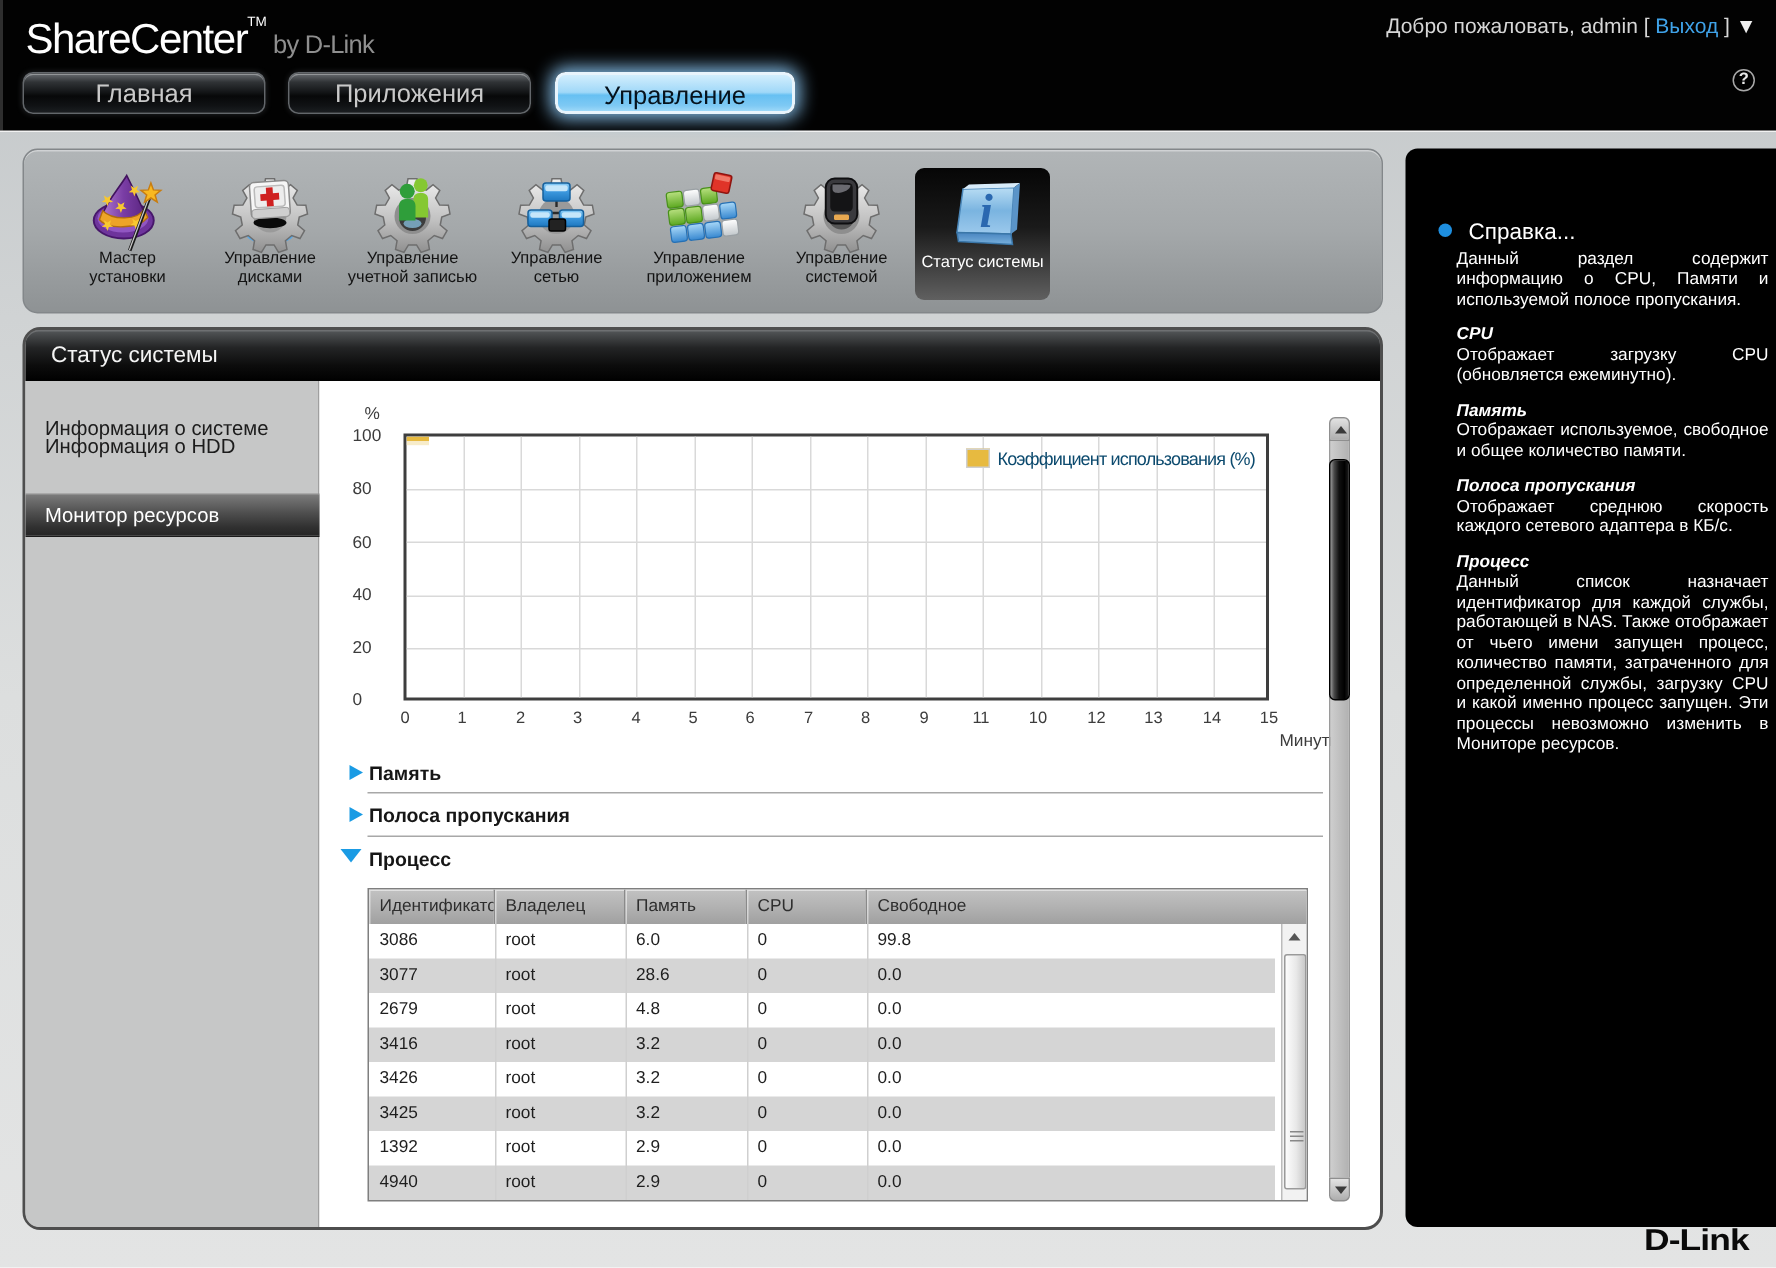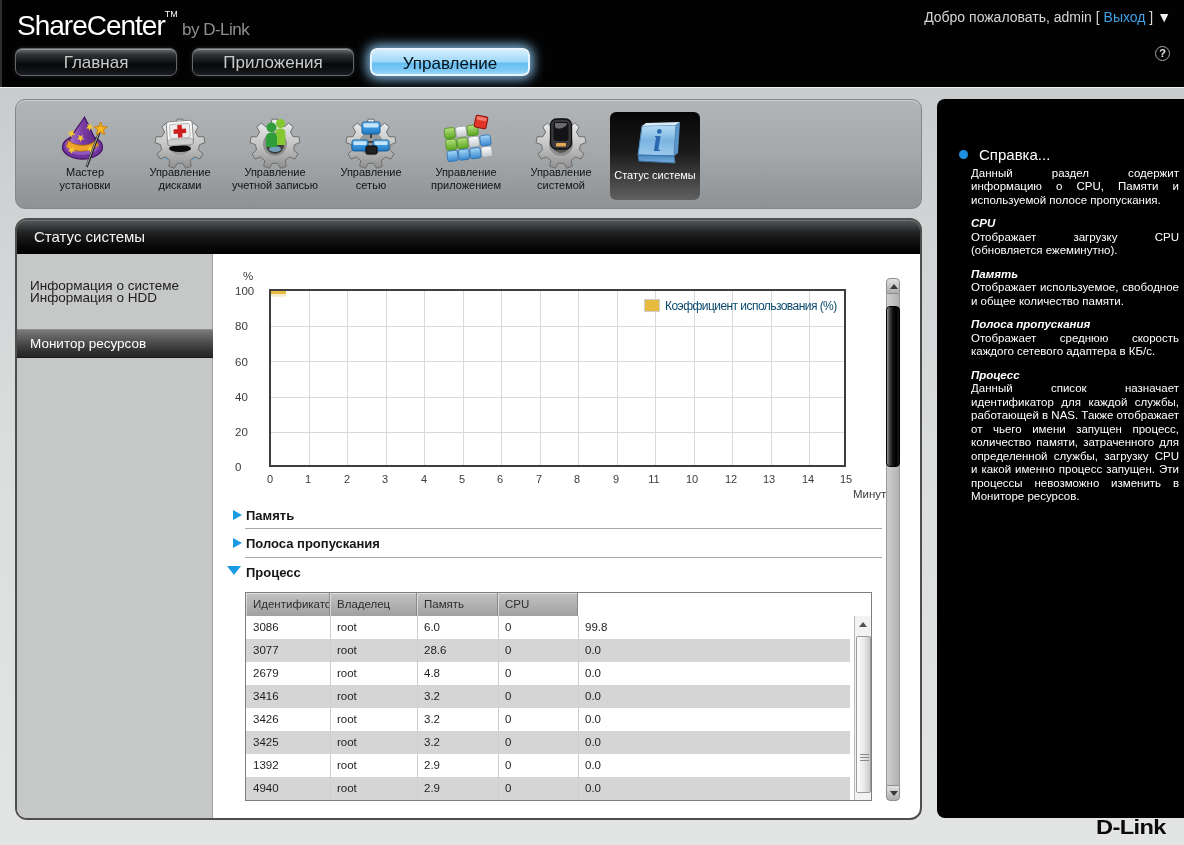--- a/index.html
+++ b/index.html
@@ -337,20 +337,21 @@
 <div class="sect" style="left:246px;top:536px">Полоса пропускания</div>
 <div class="divline" style="left:245px;top:557px;width:637px"></div>
 <div class="tri-d" style="left:227px;top:566px"></div>
 <div class="sect" style="left:246px;top:565px">Процесс</div>
 
 <div id="ptable">
   <div class="hcell" style="left:0;width:84px">Идентификатор</div>
   <div class="hcell" style="left:84px;width:87px">Владелец</div>
   <div class="hcell" style="left:171px;width:81px">Память</div>
   <div class="hcell" style="left:252px;width:80px">CPU</div>
+  <div class="hcell" style="left:332px;width:293px;border-right:none">Свободное</div>
   <div class="trow" style="top:23px">
       <span class="tc0">3086</span>
       <span class="tc1">root</span>
       <span class="tc2">6.0</span>
       <span class="tc3">0</span>
       <span class="tc4">99.8</span>
     </div>
   <div class="trow g" style="top:46px">
       <span class="tc0">3077</span>
       <span class="tc1">root</span>

